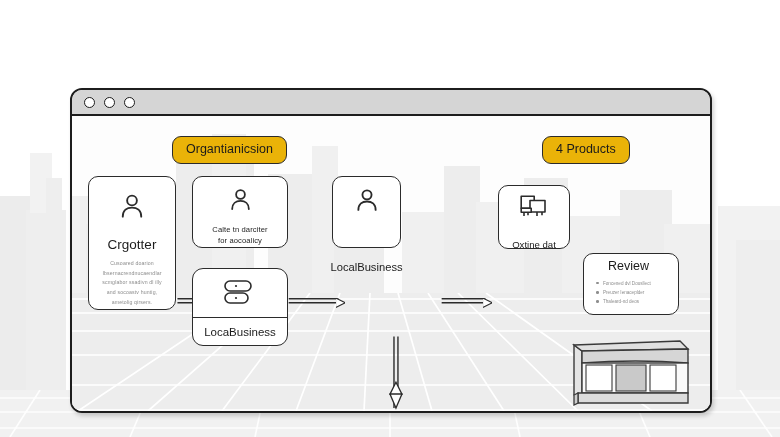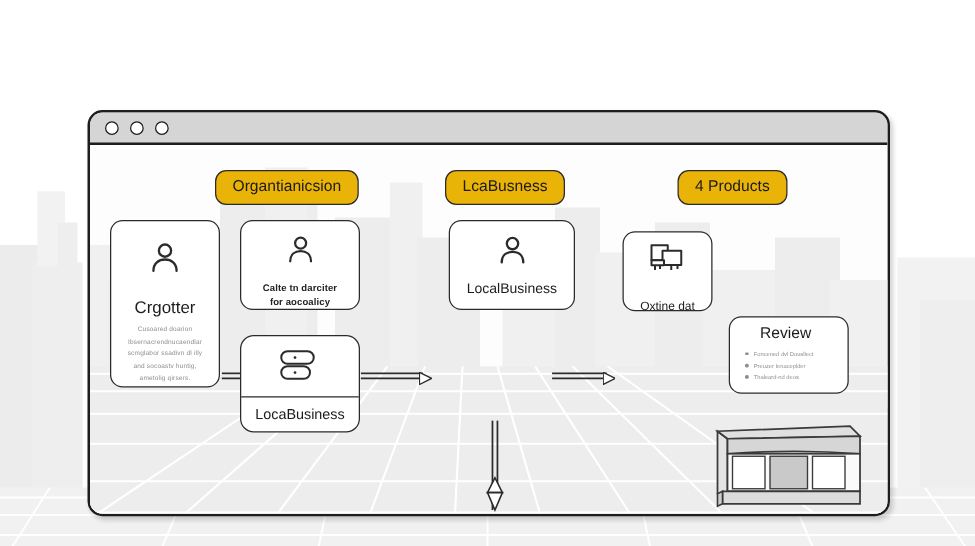--- a/index.html
+++ b/index.html
@@ -141,21 +141,21 @@
   }
 
   
   #card-declare {
     left: 192px; top: 176px; width: 96px; height: 72px;
     padding-top: 9px;
     justify-content: flex-start;
   }
   #card-declare .t {
     font-size: 7.6px;
-    font-weight: bold;
+    font-weight: normal;
     line-height: 1.5;
     margin-top: 7px;
     color: #232323;
     letter-spacing: 0.1px;
   }
 
   
   #card-localbiz-ico {
     left: 192px; top: 268px; width: 96px; height: 78px;
     padding: 0;
@@ -174,23 +174,24 @@
   #card-localbiz-ico .t {
     font-size: 11.5px;
     flex: 1;
     display: flex; align-items: center; justify-content: center;
     width: 100%;
     color: #1b1b1b;
   }
 
   
   #card-center {
-    left: 359px; top: 176px; width: 101px; height: 72px;
+    left: 332px; top: 176px; width: 69px; height: 72px;
     padding-top: 9px;
     justify-content: flex-start;
+    gap: 37px;
   }
   #card-center .t {
     font-size: 11.2px;
     margin-top: 6px;
   }
 
   
   #card-outline {
     left: 498px; top: 185px; width: 72px; height: 64px;
     padding-top: 8px;
@@ -350,23 +351,20 @@
           <path d="M 324 222 L 324 294"></path>
           <path d="M 328 222 L 328 282"></path>
         </g>
         <path d="M 326 268 L 332 280 L 320 280 z" fill="#ffffff" stroke="#2b2b2b" stroke-width="1.3"></path>
         <path d="M 326 300 L 332 286 L 320 286 z" fill="#ffffff" stroke="#2b2b2b" stroke-width="1.3" transform="translate(0,-6)"></path>
       </svg>
 
       <div class="chip" style="left:100px; top:20px;">
         <span>Organtianicsion</span>
       </div>
-      <div class="chip" style="left:284px; top:20px;">
-        <span>LcaBusness</span>
-      </div>
       <div class="chip" style="left:470px; top:20px;">
         <span>4 Products</span>
       </div>
 
     </div>
   </div>
 
   <div class="card" id="card-creator">
     <span class="ico">
       <svg width="30" height="30" viewBox="0 0 24 24" fill="none" stroke="#2b2b2b" stroke-width="1.5" stroke-linecap="round">

